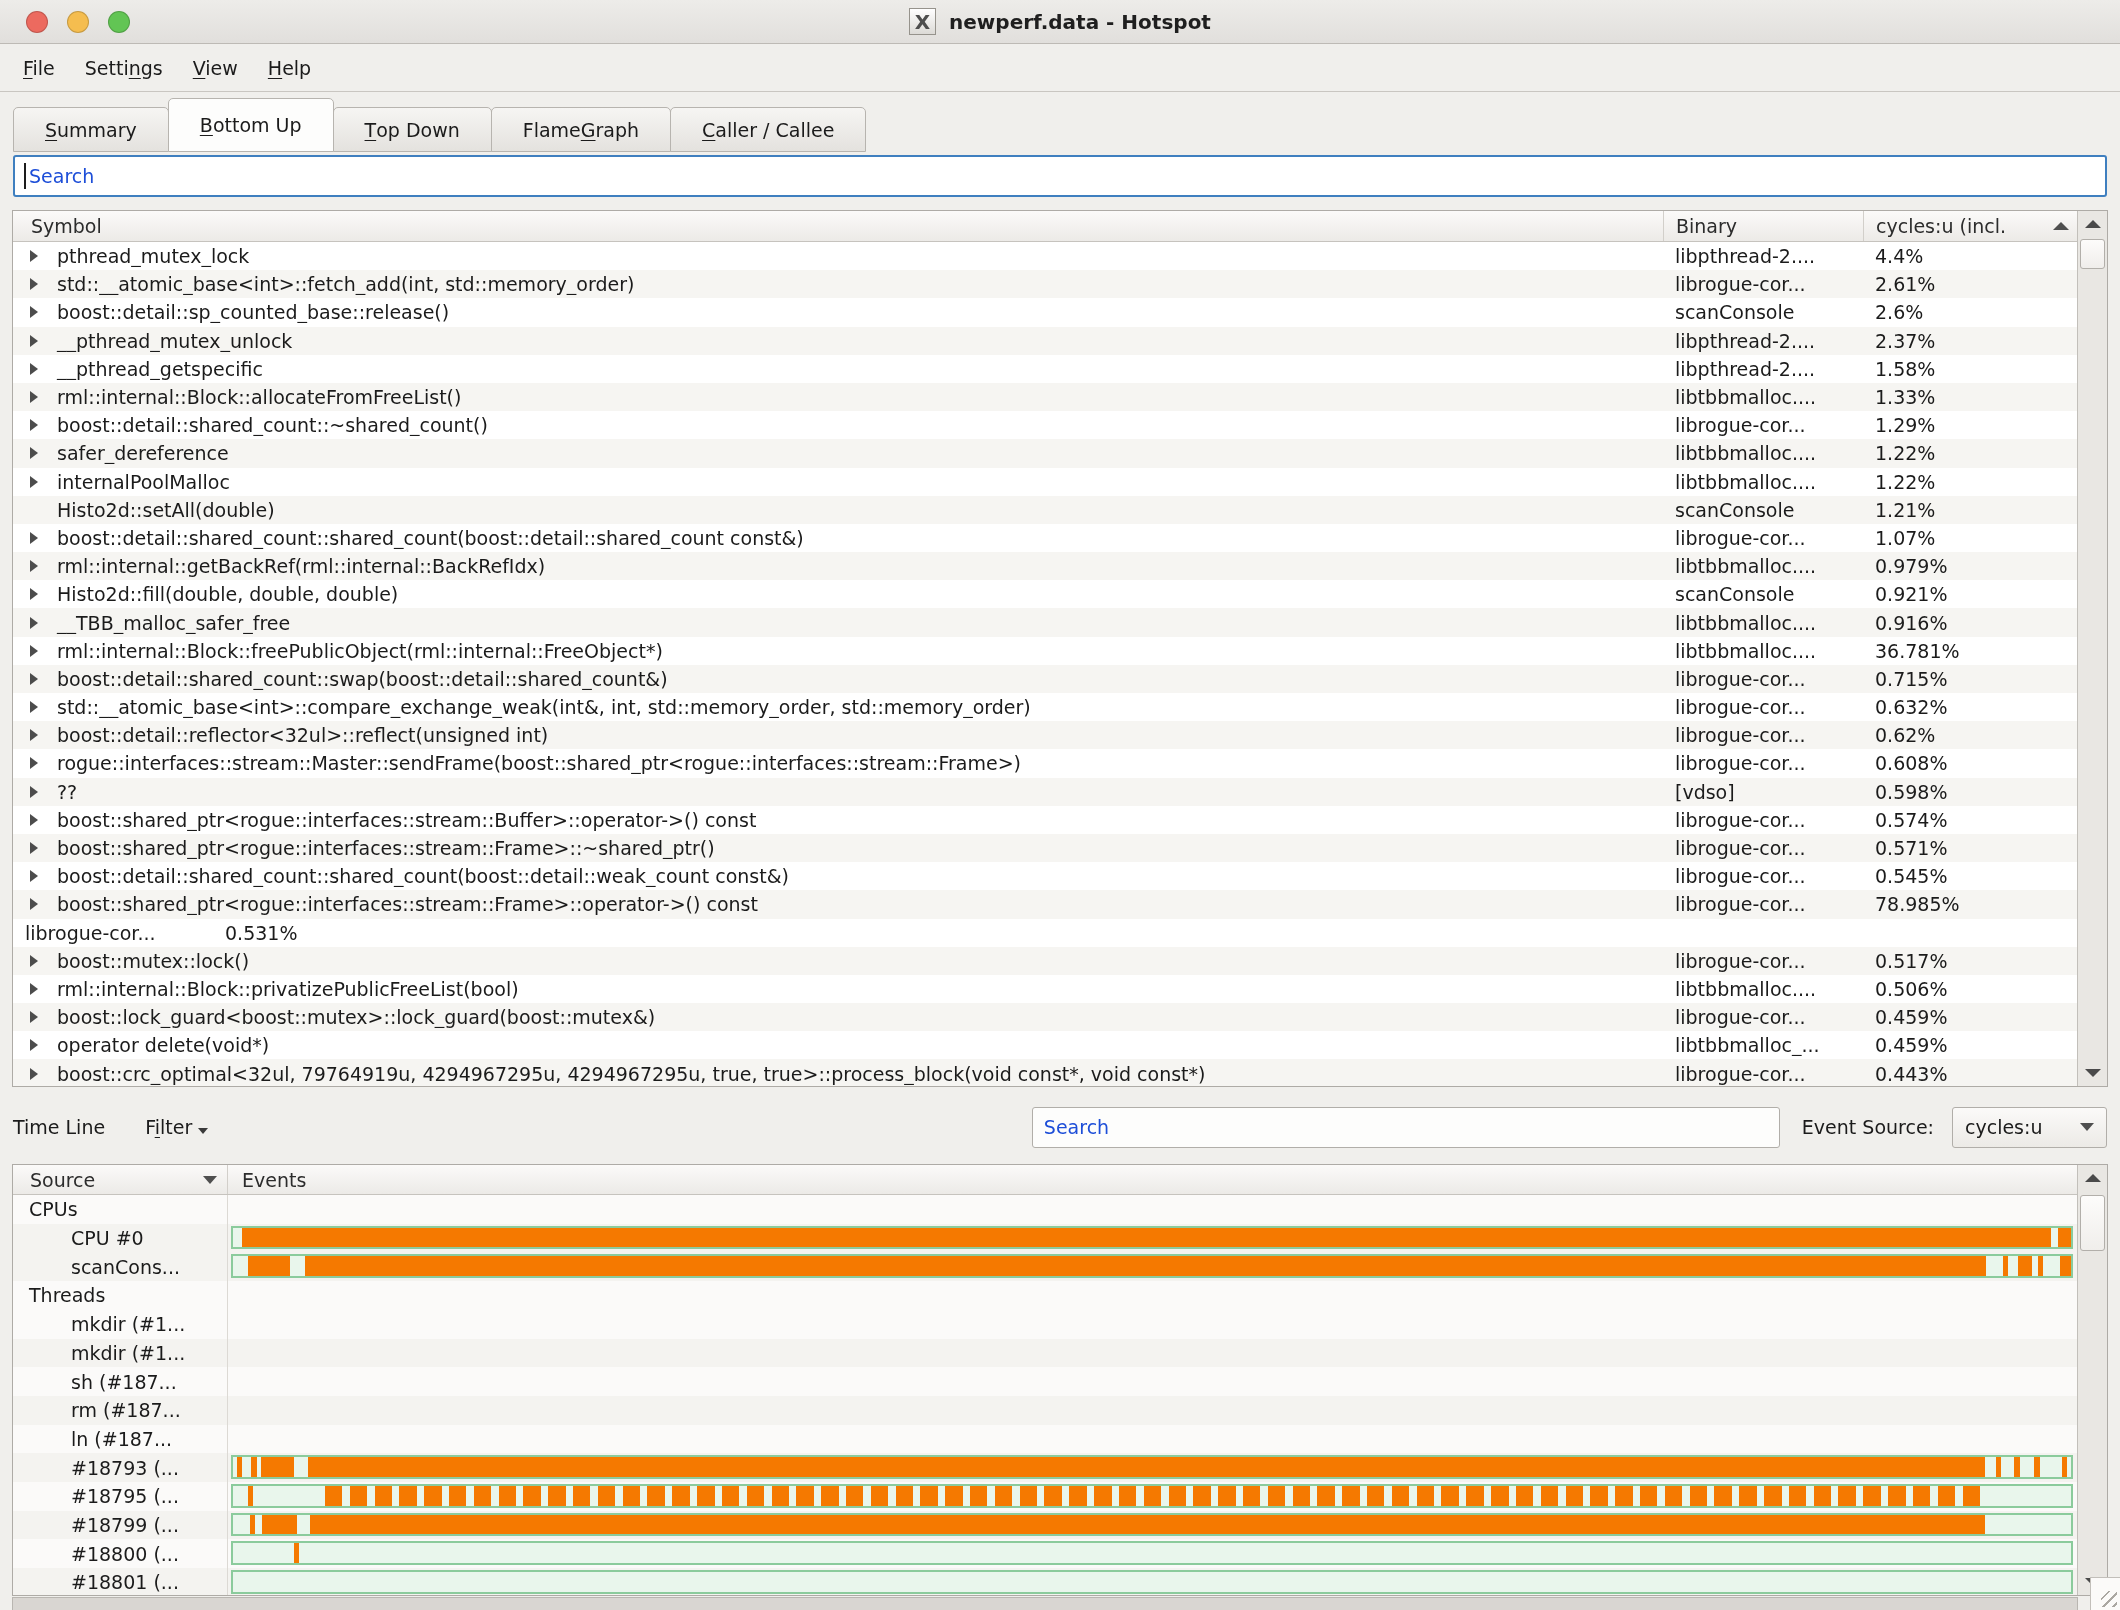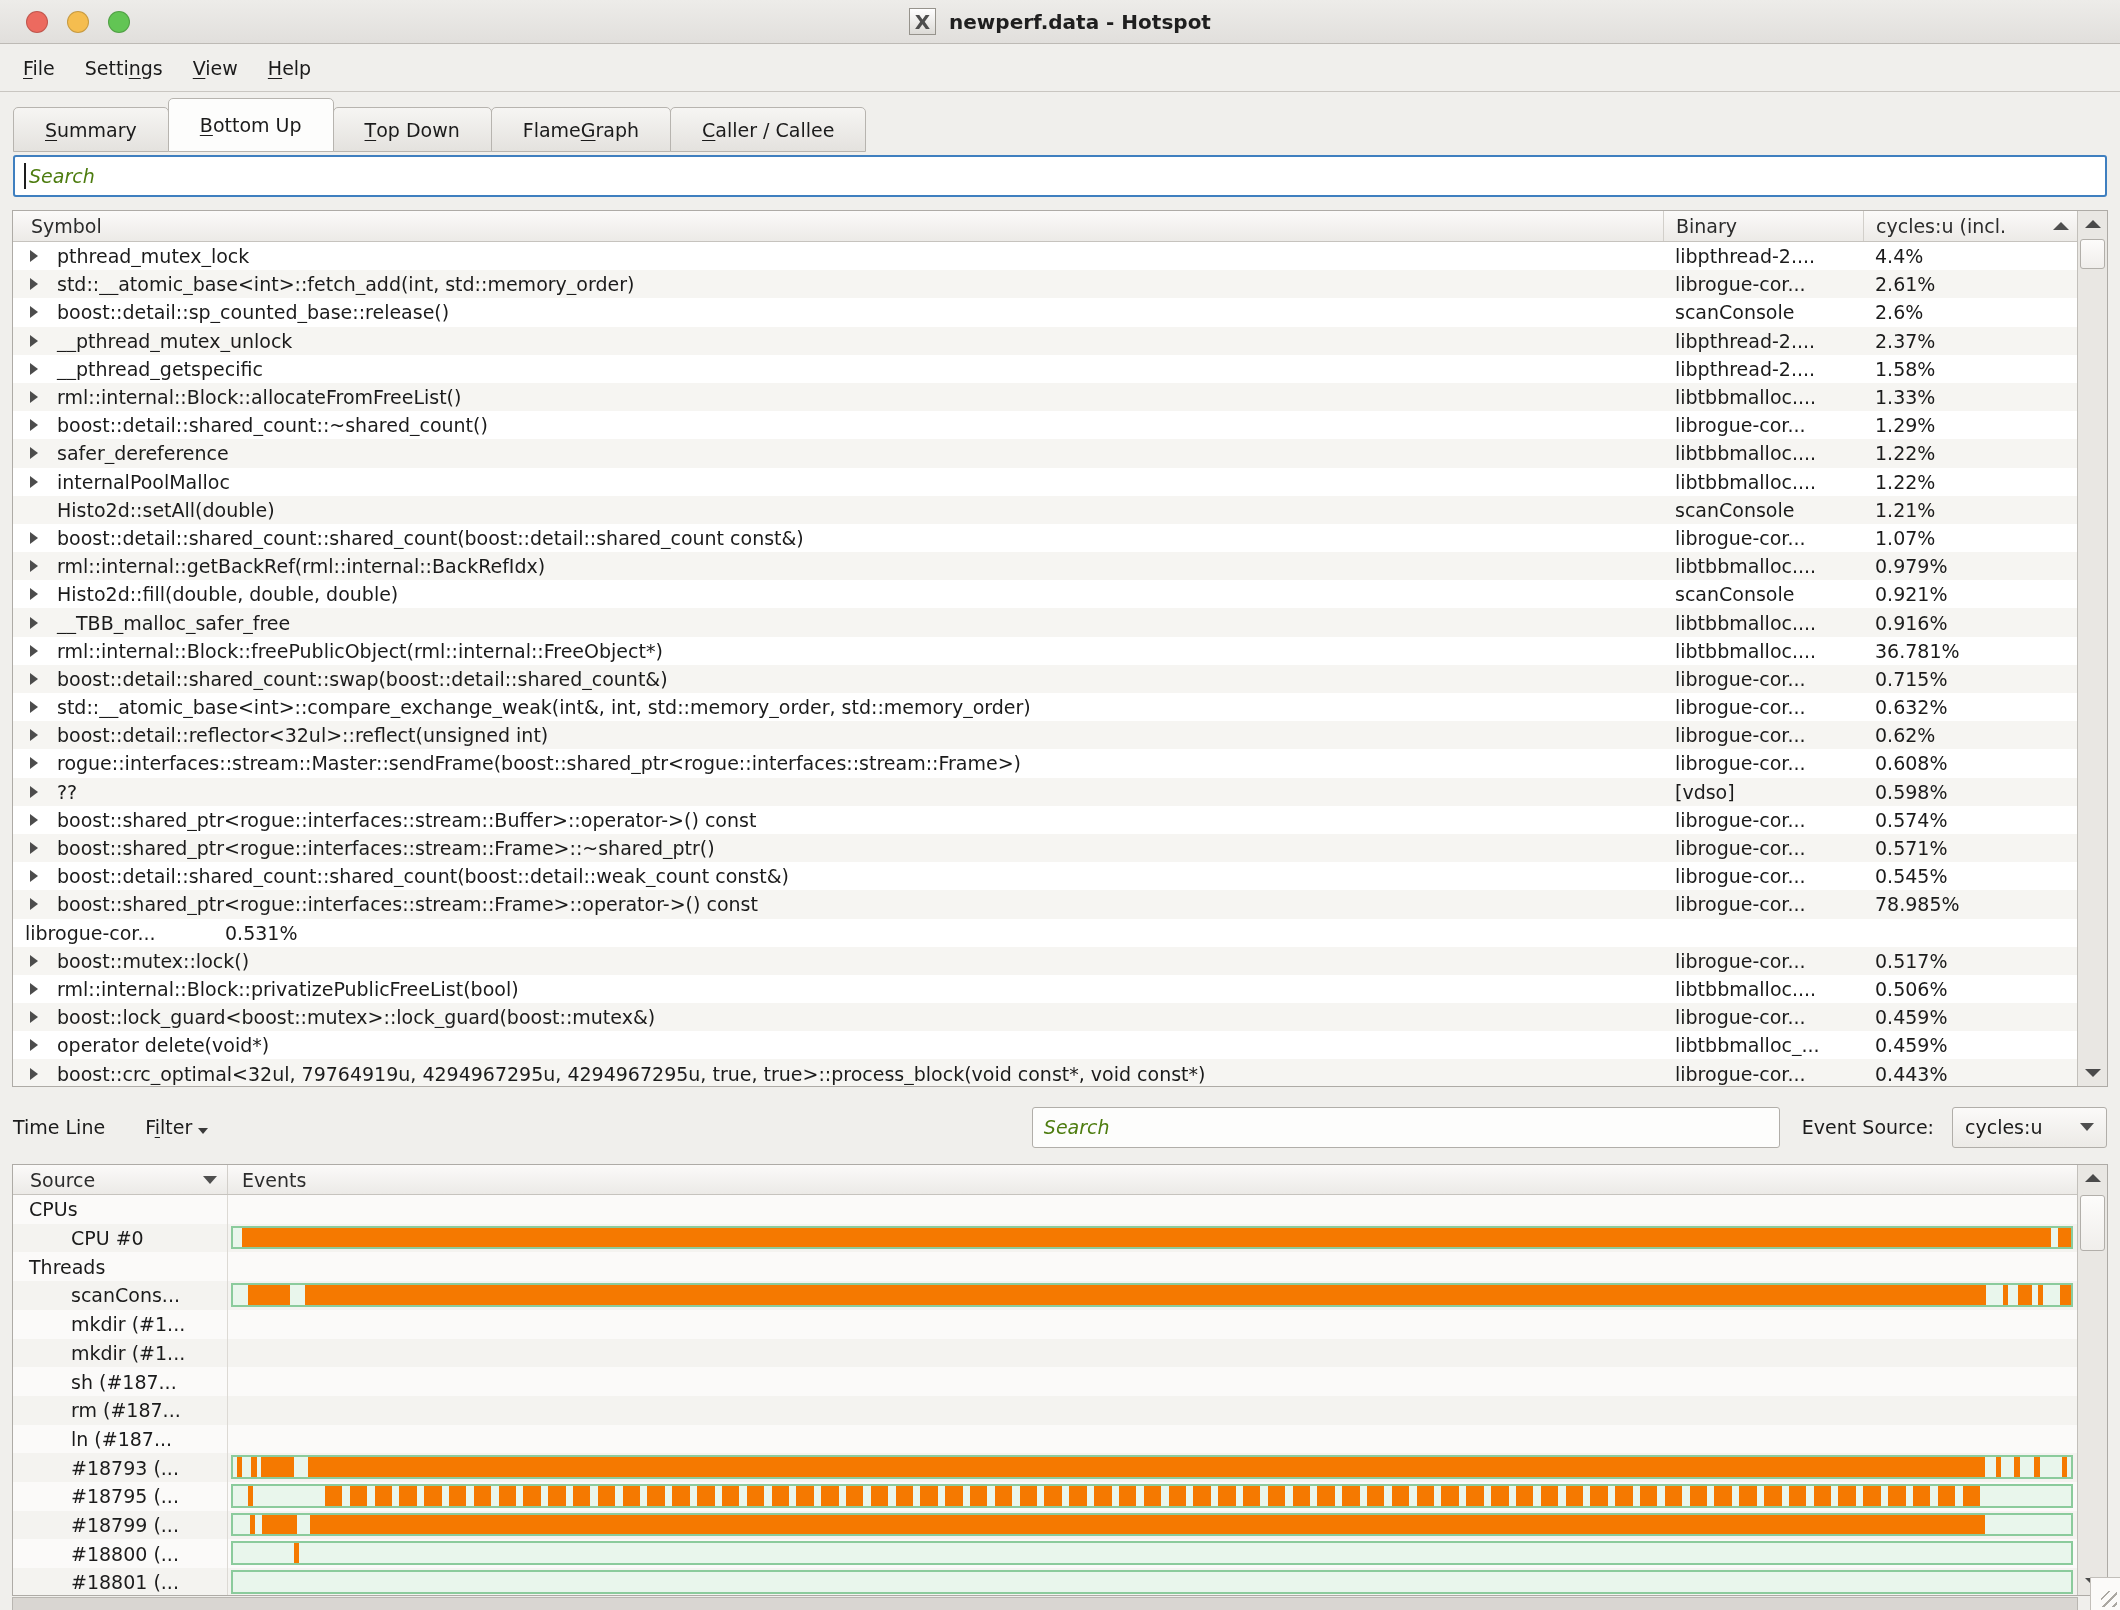--- a/index.html
+++ b/index.html
@@ -26,21 +26,21 @@
   
   .tabbar { position:absolute; top:98px; left:13px; right:13px; height:54px; display:flex; align-items:flex-end; }
   .tab { height:45px; display:flex; align-items:center; padding:0 31px;
     background:linear-gradient(#f6f5f3,#e4e2de); border:1px solid #b7b4af; border-radius:5px 5px 0 0;
     margin-right:-1px; position:relative; z-index:1; }
   .tab.active { height:54px; background:#fdfdfc; z-index:2; }
   
   .search-box { position:absolute; left:13px; right:13px; top:155px; height:42px; background:#ffffff;
     border:2px solid #3f7fbf; border-radius:3px; display:flex; align-items:center; padding:0 9px; }
   .caret { width:2px; height:26px; background:#1d1d1d; margin-right:3px; }
-  .ph { color:#4d7c0f;font-style:italic; }
+  .ph { color:#1d4ed8; }
   
   .symtable { position:absolute; left:12px; top:210px; width:2096px; height:877px; background:#ffffff;
     border:1px solid #aeaba6; }
   .thead { position:absolute; top:0; left:0; right:30px; height:31px;
     background:linear-gradient(#fbfaf9,#eceae7); border-bottom:1px solid #c6c3be; display:flex; color:#2c2c2c; }
   .hcell { display:flex; align-items:center; white-space:nowrap; overflow:hidden; }
   .h-sym { width:1650px; padding-left:18px;text-align:center; }
   .h-bin { width:200px; padding-left:12px; border-left:1px solid #d2cfca; }
   .h-cyc { flex:1; padding-left:12px; border-left:1px solid #d2cfca; }
   .tri-up { width:0; height:0; border-left:8px solid transparent; border-right:8px solid transparent;
@@ -339,36 +339,36 @@
       </div>
       <div class="tl-row alt">
         <div class="tl-label">CPU #0</div>
         <div class="tl-events">
           <div class="bar">
             <div class="seg" style="left: 0.5%; width: 98.4%;"></div>
             <div class="seg" style="left: 99.3%; width: 0.7%;"></div>
           </div>
         </div>
       </div>
-      <div class="tl-row">
-        <div class="tl-label group">Threads</div>
-        <div class="tl-events"></div>
-      </div>
       <div class="tl-row alt">
         <div class="tl-label">scanCons...</div>
         <div class="tl-events">
           <div class="bar">
             <div class="seg" style="left: 0.8%; width: 2.3%;"></div>
             <div class="seg" style="left: 3.9%; width: 91.5%;"></div>
             <div class="seg" style="left: 96.3%; width: 0.3%;"></div>
             <div class="seg" style="left: 97.1%; width: 0.8%;"></div>
             <div class="seg" style="left: 98.2%; width: 0.3%;"></div>
             <div class="seg" style="left: 99.4%; width: 0.6%;"></div>
           </div>
         </div>
+      </div>
+      <div class="tl-row">
+        <div class="tl-label group">Threads</div>
+        <div class="tl-events"></div>
       </div>
       <div class="tl-row">
         <div class="tl-label">mkdir (#1...</div>
         <div class="tl-events"></div>
       </div>
       <div class="tl-row alt">
         <div class="tl-label">mkdir (#1...</div>
         <div class="tl-events"></div>
       </div>
       <div class="tl-row">

